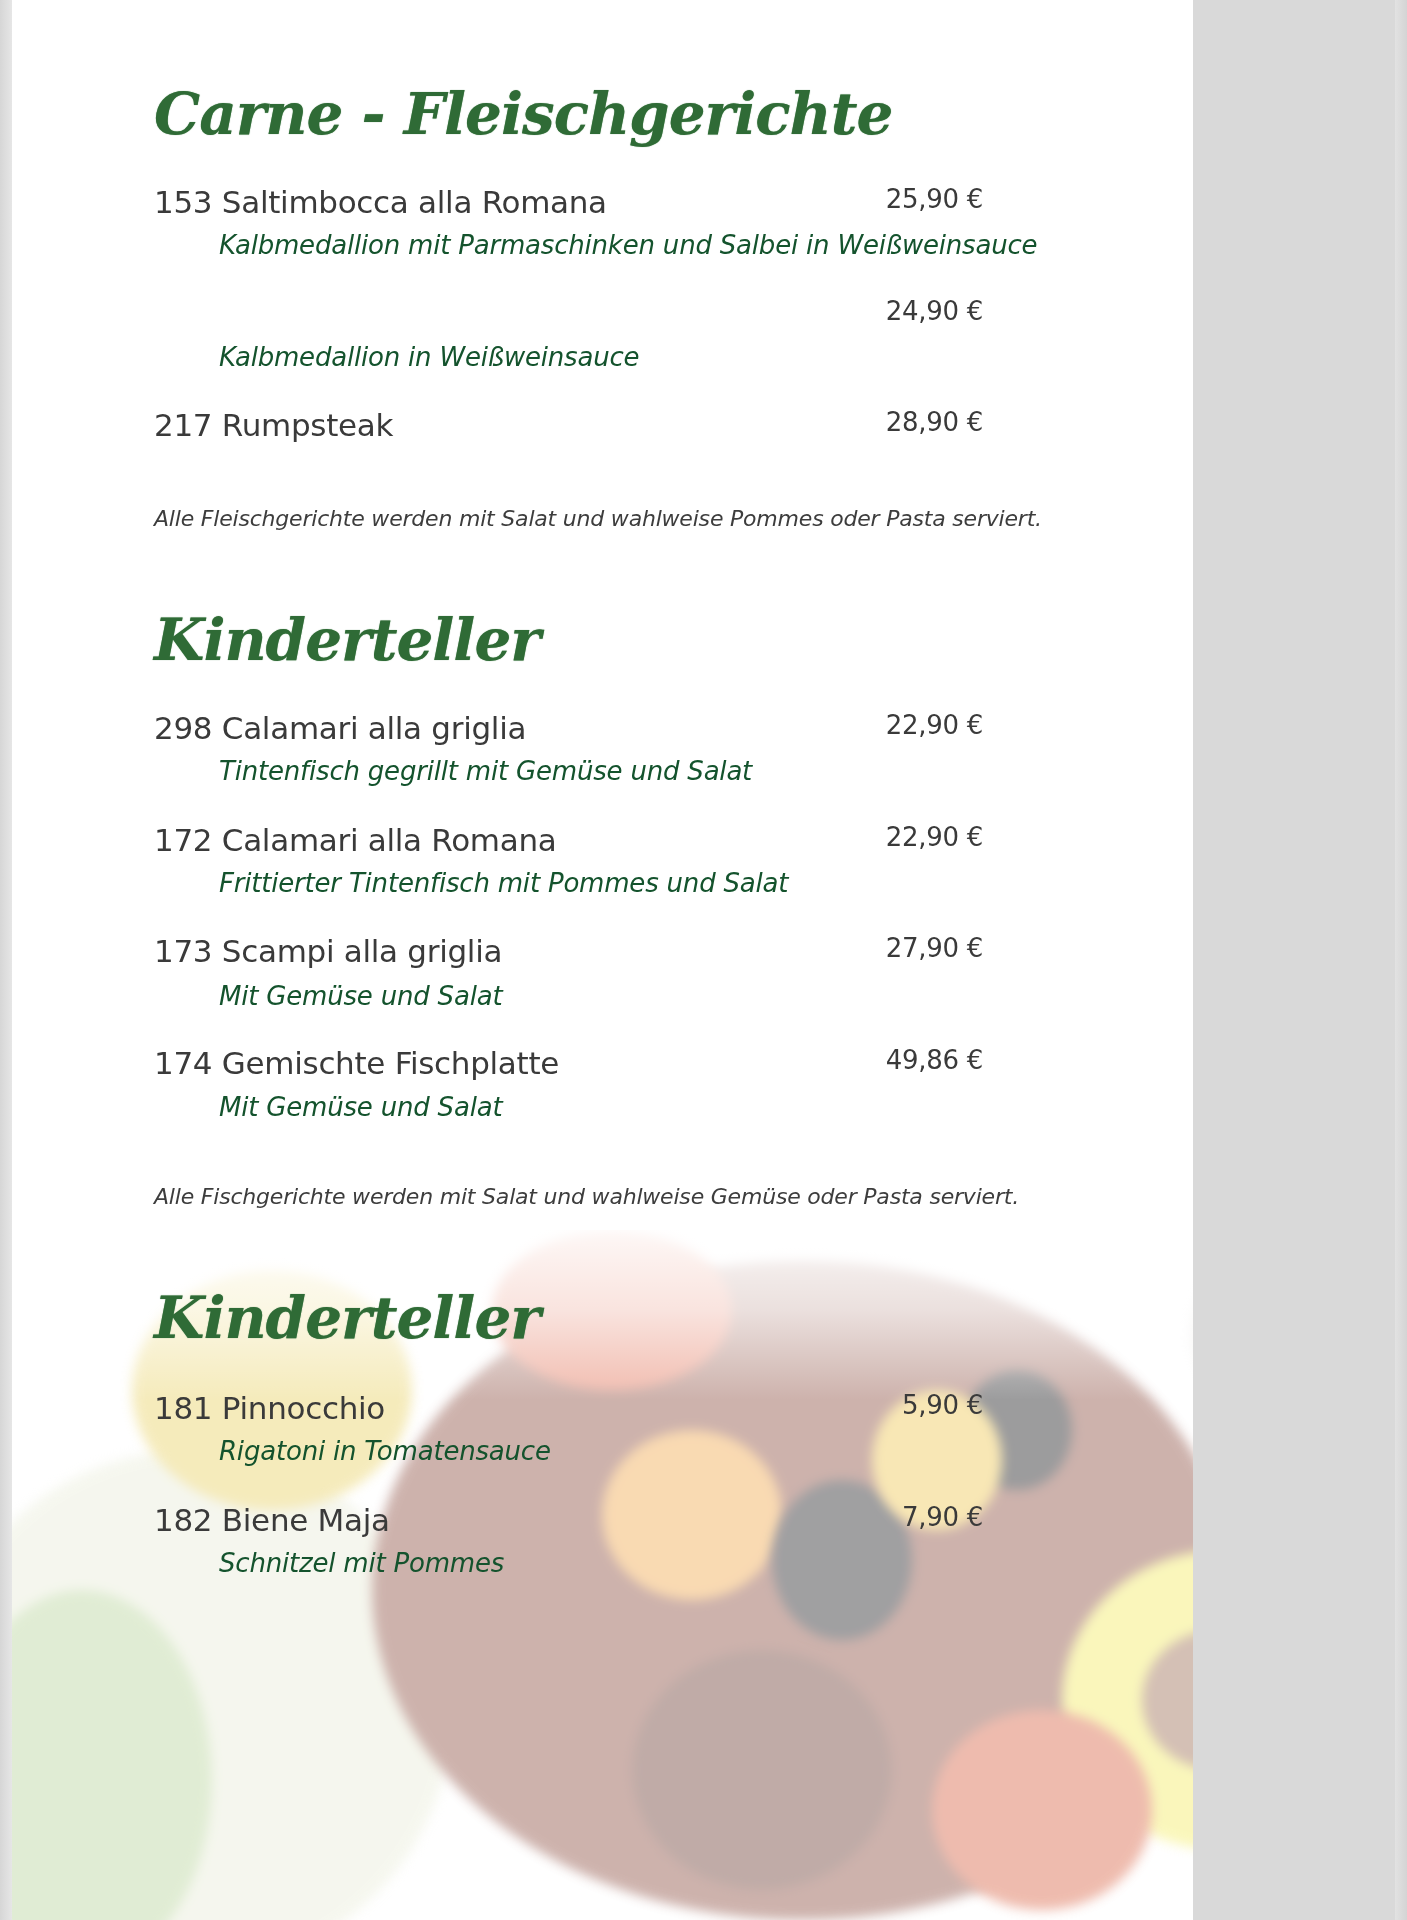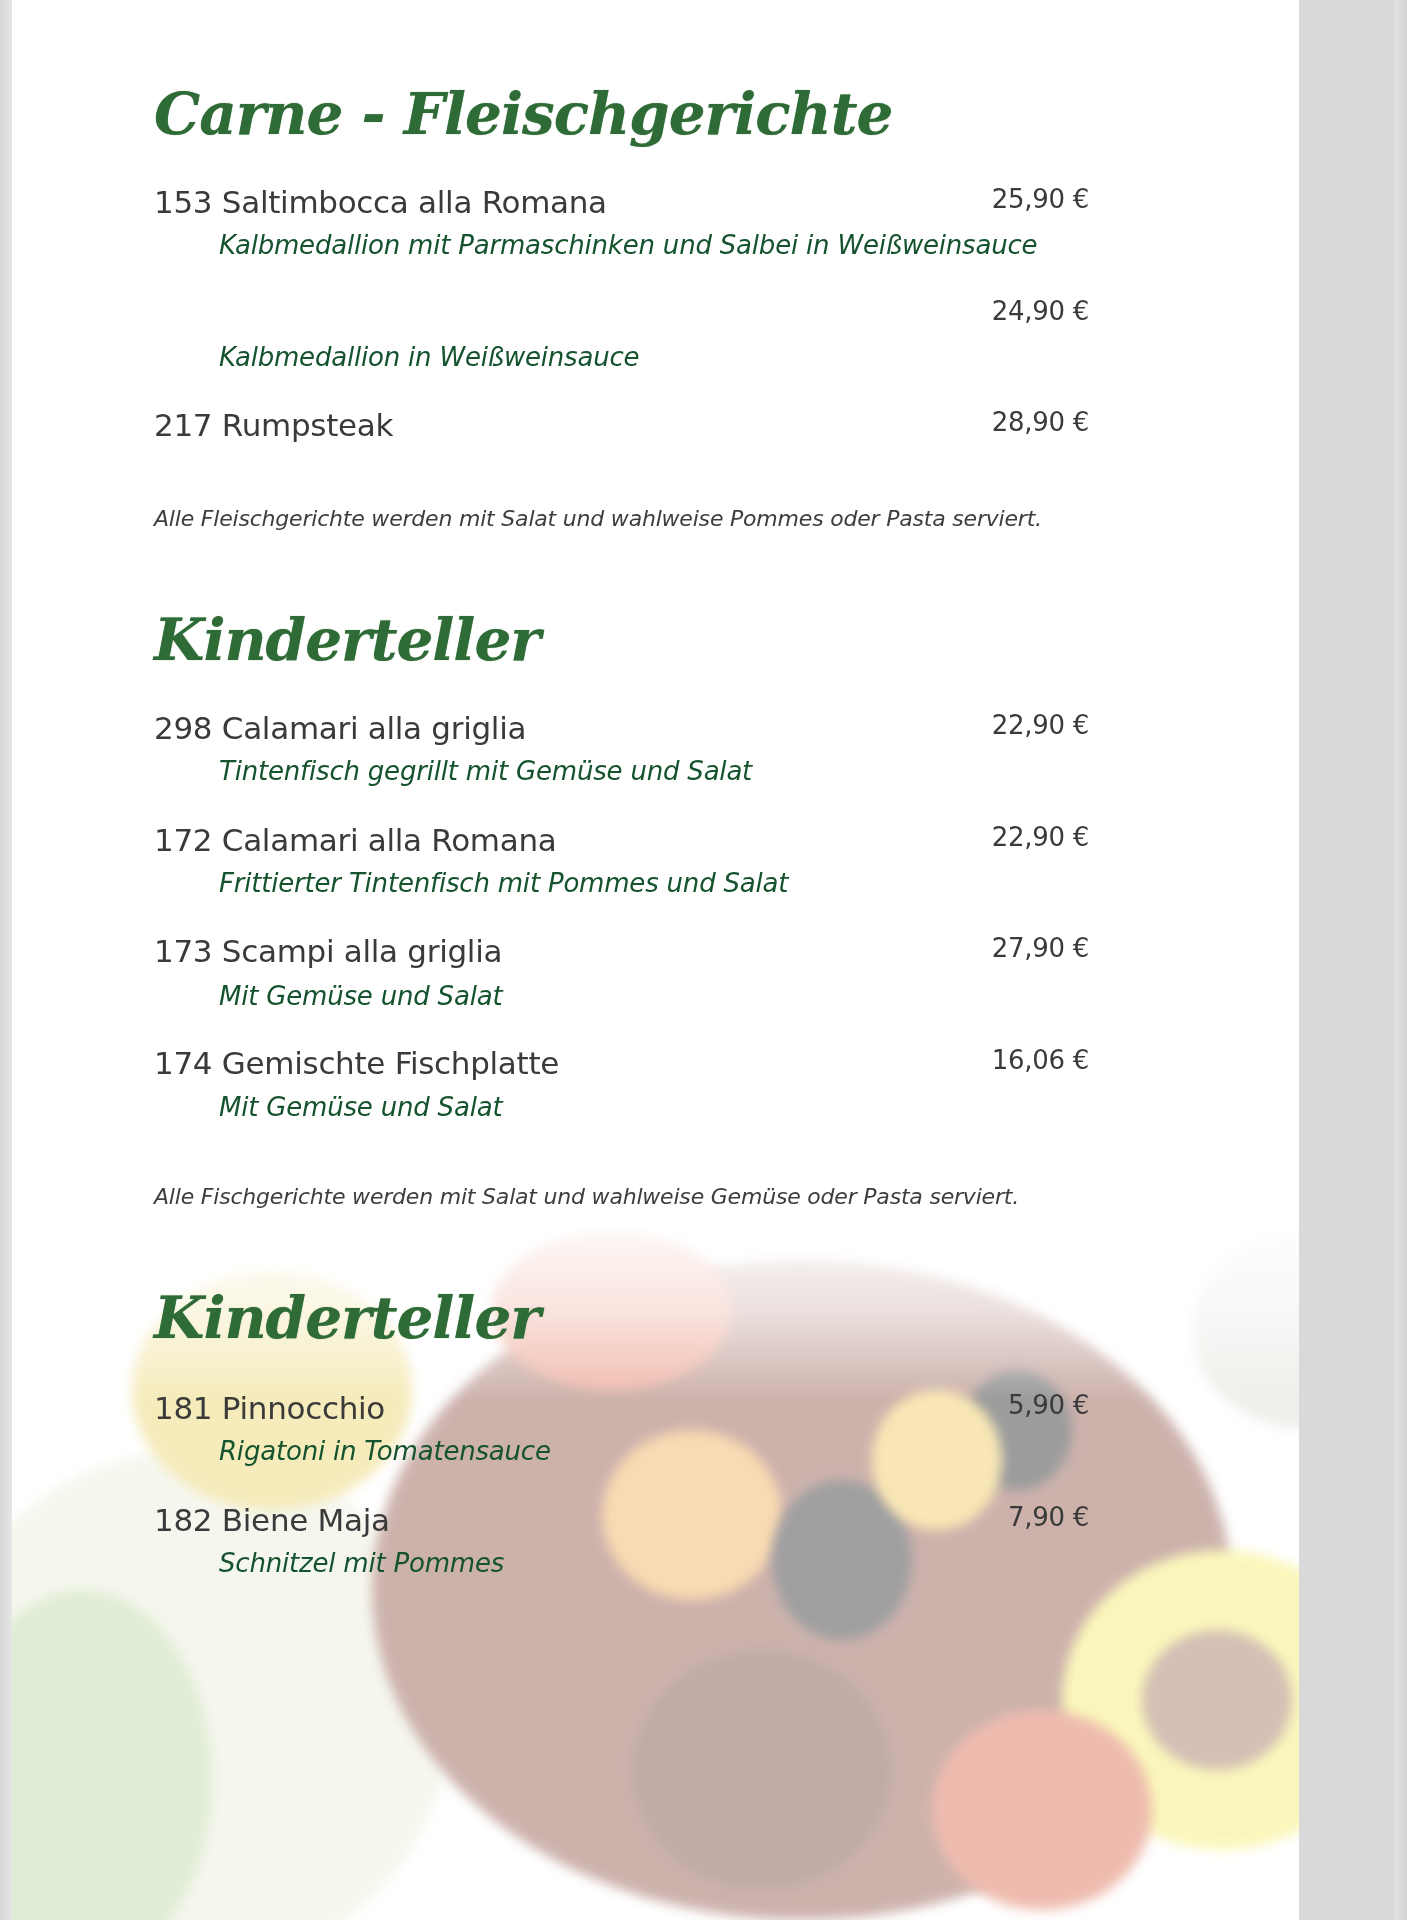--- a/index.html
+++ b/index.html
@@ -3,21 +3,21 @@
 <meta charset="utf-8">
 <style>
   html, body { margin: 0; padding: 0; }
   body {
     width: 1407px; height: 1920px; overflow: hidden;
     background: #d9d9d9;
     font-family: "DejaVu Sans", sans-serif;
     position: relative;
   }
   .page {
-    position: absolute; left: 12px; top: 0; width: 1287px; height: 1920px;
+    position: absolute; left: 12px; top: 0; width: 1181px; height: 1920px;
     background: #ffffff; overflow: hidden;
   }
   .border-left {
     position: absolute; left: 0; top: 0; width: 12px; height: 1920px;
     background: linear-gradient(to right, #d6d6d6, #e6e6e6);
   }
   .border-right {
     position: absolute; left: 1395px; top: 0; width: 12px; height: 1920px;
     background: linear-gradient(to right, #e2e2e2, #d4d4d4);
   }
@@ -110,21 +110,21 @@
 
   <div class="item-name" style="top:822px;">172 Calamari alla Romana</div>
   <div class="item-price" style="top:822px;">22,90 €</div>
   <div class="item-desc" style="top:868px;">Frittierter Tintenfisch mit Pommes und Salat</div>
 
   <div class="item-name" style="top:933px;">173 Scampi alla griglia</div>
   <div class="item-price" style="top:933px;">27,90 €</div>
   <div class="item-desc" style="top:981px;">Mit Gemüse und Salat</div>
 
   <div class="item-name" style="top:1045px;">174 Gemischte Fischplatte</div>
-  <div class="item-price" style="top:1045px;">16,06 €</div>
+  <div class="item-price" style="top:1045px;">49,86 €</div>
   <div class="item-desc" style="top:1092px;">Mit Gemüse und Salat</div>
 
   <div class="note" style="top:1184px;">Alle Fischgerichte werden mit Salat und wahlweise Gemüse oder Pasta serviert.</div>
 
   <div class="heading" style="top:1284px;">Kinderteller</div>
 
   <div class="item-name" style="top:1390px;">181 Pinnocchio</div>
   <div class="item-price" style="top:1390px;">5,90 €</div>
   <div class="item-desc" style="top:1436px;">Rigatoni in Tomatensauce</div>
 

